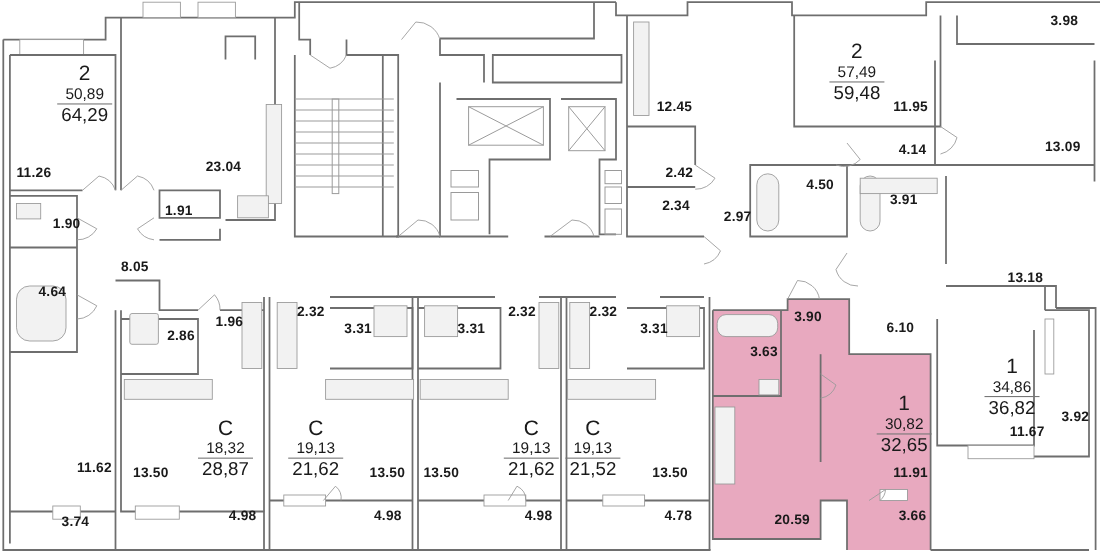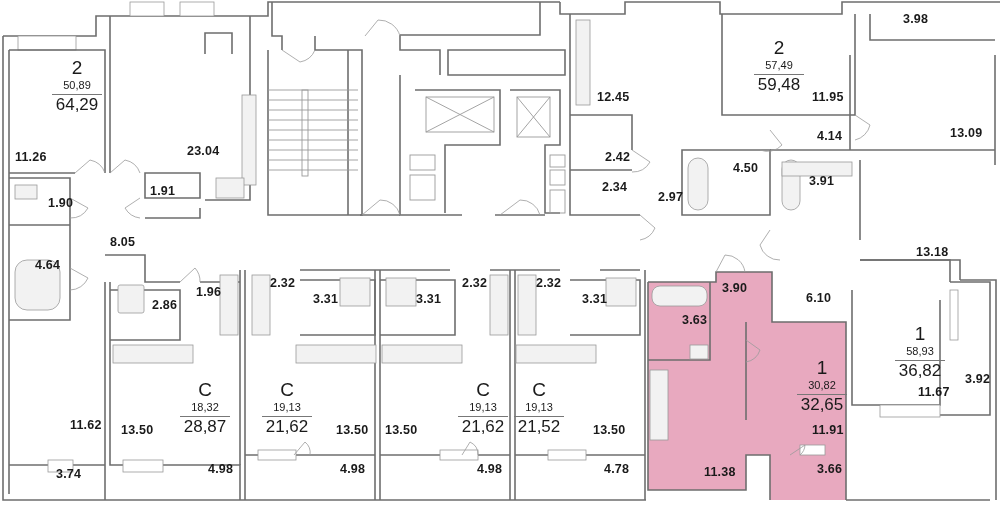--- a/index.html
+++ b/index.html
@@ -7,21 +7,21 @@
   #plan { position:absolute; left:0; top:0; width:1001px; height:506px; }
   .wall { fill:none; stroke:#6e6e6e; stroke-width:1.6; }
   .thin { fill:none; stroke:#9a9a9a; stroke-width:0.9; }
   .win  { fill:#fff; stroke:#9a9a9a; stroke-width:0.8; }
   .fix  { fill:#f2f2f2; stroke:#9a9a9a; stroke-width:0.8; }
   .door { fill:none; stroke:#9a9a9a; stroke-width:0.8; }
   .hl   { fill:#e8a9bf; stroke:none; }
   .lbl  { position:absolute; font-size:12.5px; color:#1a1a1a; white-space:nowrap; font-weight:bold; letter-spacing:0.2px; }
   .apt  { position:absolute; text-align:center; color:#1a1a1a; }
   .apt .type { font-size:19px; line-height:20px; }
-  .apt .a1 { font-size:11px; line-height:15px; border-bottom:1px solid #777; padding:0 4px 1px; }
+  .apt .a1 { font-size:14px; line-height:15px; border-bottom:1px solid #777; padding:0 4px 1px; }
   .apt .a2 { font-size:17px; line-height:15px; padding-top:2px; }
 </style>
 </head>
 <body>
 
 <svg id="plan" viewBox="0 0 1001 506">
 
   <g>
     <path class="hl" d="M648,282 L716,282 L716,272 L772,272 L772,322 L846,322 L846,500 L770,500 L770,455 L746,455 L746,490 L648,490 Z"></path>
   </g>
@@ -228,38 +228,38 @@
   <div class="a1">19,13</div>
   <div class="a2">21,52</div>
 </div>
 <div class="apt" style="left:797px;top:358px;width:50px;">
   <div class="type">1</div>
   <div class="a1">30,82</div>
   <div class="a2">32,65</div>
 </div>
 <div class="apt" style="left:895px;top:324px;width:50px;">
   <div class="type">1</div>
-  <div class="a1">58,93</div>
+  <div class="a1">34,86</div>
   <div class="a2">36,82</div>
 </div>
 
 <span class="lbl" style="left:15px;top:150px">11.26</span>
 <span class="lbl" style="left:187px;top:144px">23.04</span>
 <span class="lbl" style="left:150px;top:184px">1.91</span>
 <span class="lbl" style="left:48px;top:196px">1.90</span>
 <span class="lbl" style="left:110px;top:235px">8.05</span>
 <span class="lbl" style="left:35px;top:258px">4.64</span>
 <span class="lbl" style="left:597px;top:90px">12.45</span>
 <span class="lbl" style="left:605px;top:150px">2.42</span>
 <span class="lbl" style="left:602px;top:180px">2.34</span>
 <span class="lbl" style="left:658px;top:190px">2.97</span>
 <span class="lbl" style="left:733px;top:161px">4.50</span>
 <span class="lbl" style="left:812px;top:90px">11.95</span>
 <span class="lbl" style="left:817px;top:129px">4.14</span>
-<span class="lbl" style="left:903px;top:12px">3.98</span>
+<span class="lbl" style="left:955px;top:12px">3.98</span>
 <span class="lbl" style="left:950px;top:126px">13.09</span>
 <span class="lbl" style="left:809px;top:174px">3.91</span>
 <span class="lbl" style="left:916px;top:245px">13.18</span>
 <span class="lbl" style="left:152px;top:298px">2.86</span>
 <span class="lbl" style="left:196px;top:285px">1.96</span>
 <span class="lbl" style="left:70px;top:418px">11.62</span>
 <span class="lbl" style="left:121px;top:423px">13.50</span>
 <span class="lbl" style="left:56px;top:467px">3.74</span>
 <span class="lbl" style="left:208px;top:462px">4.98</span>
 <span class="lbl" style="left:270px;top:276px">2.32</span>
@@ -269,18 +269,18 @@
 <span class="lbl" style="left:416px;top:292px">3.31</span>
 <span class="lbl" style="left:462px;top:276px">2.32</span>
 <span class="lbl" style="left:385px;top:423px">13.50</span>
 <span class="lbl" style="left:477px;top:462px">4.98</span>
 <span class="lbl" style="left:536px;top:276px">2.32</span>
 <span class="lbl" style="left:582px;top:292px">3.31</span>
 <span class="lbl" style="left:593px;top:423px">13.50</span>
 <span class="lbl" style="left:604px;top:462px">4.78</span>
 <span class="lbl" style="left:722px;top:281px">3.90</span>
 <span class="lbl" style="left:682px;top:313px">3.63</span>
-<span class="lbl" style="left:704px;top:465px">11.38</span>
+<span class="lbl" style="left:704px;top:465px">20.59</span>
 <span class="lbl" style="left:812px;top:423px">11.91</span>
 <span class="lbl" style="left:817px;top:462px">3.66</span>
 <span class="lbl" style="left:806px;top:291px">6.10</span>
 <span class="lbl" style="left:918px;top:385px">11.67</span>
 <span class="lbl" style="left:965px;top:372px">3.92</span>
 
 </body></html>

